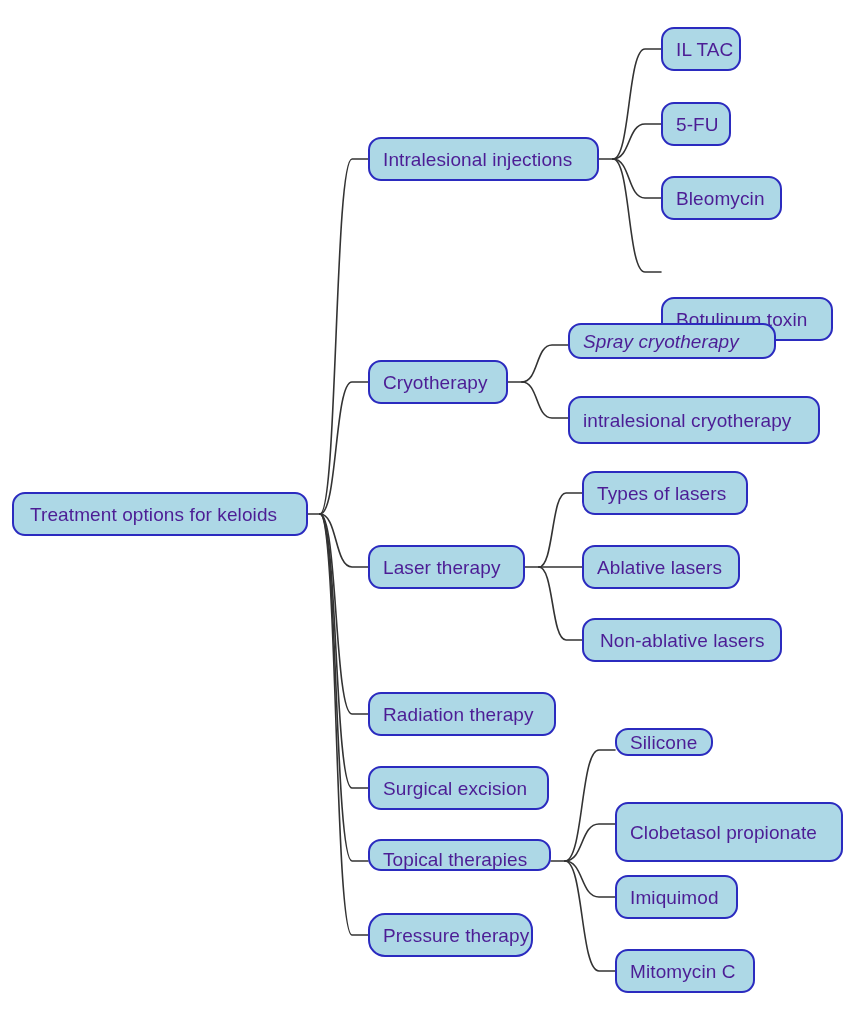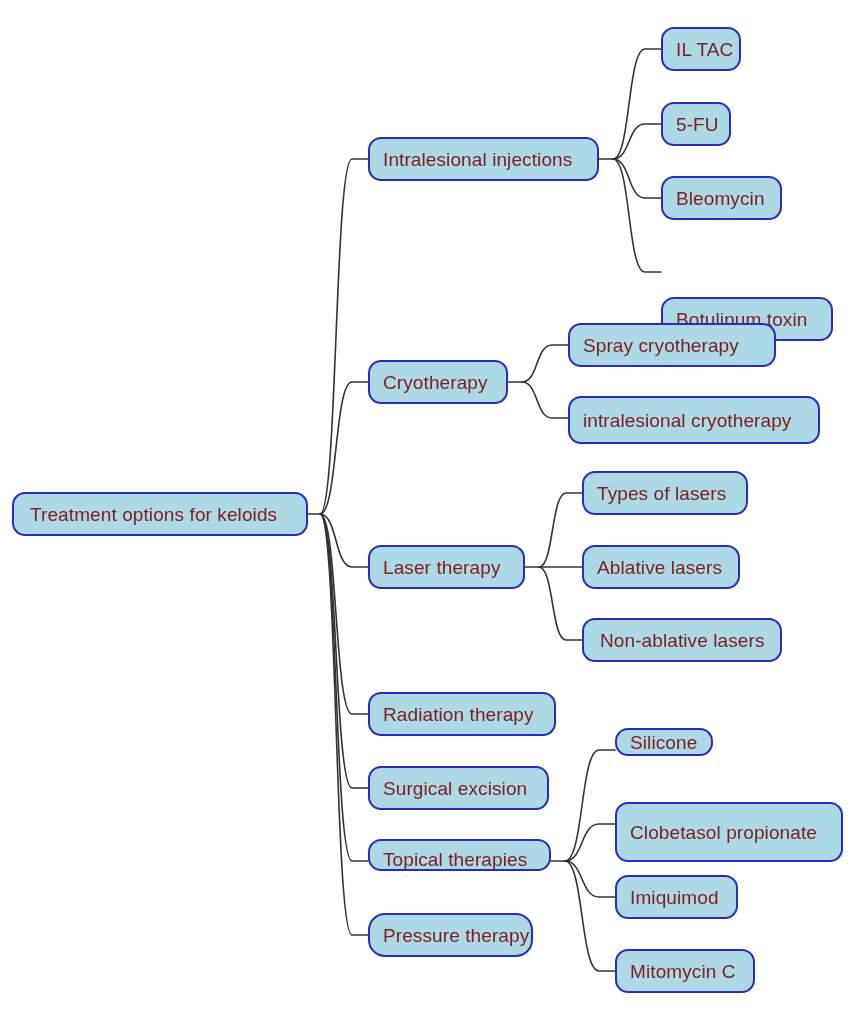--- a/index.html
+++ b/index.html
@@ -37,21 +37,21 @@
   }
   .node {
     position: absolute;
     box-sizing: border-box;
     background: #ADD8E6;
     border: 2.5px solid #2B2BBF;
     border-radius: 13px;
     display: flex;
     align-items: center;
     justify-content: flex-start;
-    color: #7f1d1d;
+    color: #4c1d95;
     font-size: 19px;
     line-height: 1;
     white-space: nowrap;
     padding: 0 13px;
     letter-spacing: 0.1px;
   }
   .node.root {
     font-size: 19px;
   }
 </style>
@@ -101,21 +101,21 @@
       </div>
       <div class="node" style="left: 661px; top: 176px; width: 121px; height: 44px;">
         <span>Bleomycin</span>
       </div>
       <div class="node" style="left: 661px; top: 250px; width: 172px; height: 44px; margin-top: 47px;">
         <span>Botulinum toxin</span>
       </div>
       <div class="node" style="left: 368px; top: 360px; width: 140px; height: 44px;">
         <span>Cryotherapy</span>
       </div>
-      <div class="node" style="left: 568px; top: 323px; width: 208px; height: 44px;">
+      <div class="node" style="left: 568px; top: 323px; width: 208px; height: 36px; font-style: italic;">
         <span>Spray cryotherapy</span>
       </div>
       <div class="node" style="left: 568px; top: 396px; width: 252px; height: 48px;">
         <span>intralesional cryotherapy</span>
       </div>
       <div class="node" style="left: 368px; top: 545px; width: 157px; height: 44px;">
         <span>Laser therapy</span>
       </div>
       <div class="node" style="left: 582px; top: 471px; width: 166px; height: 44px;">
         <span>Types of lasers</span>

